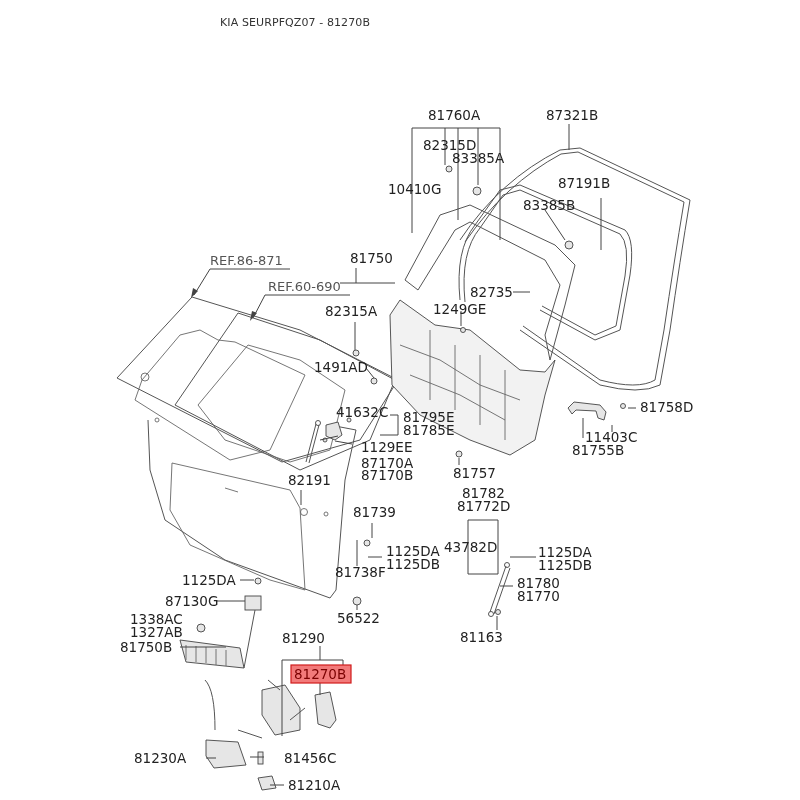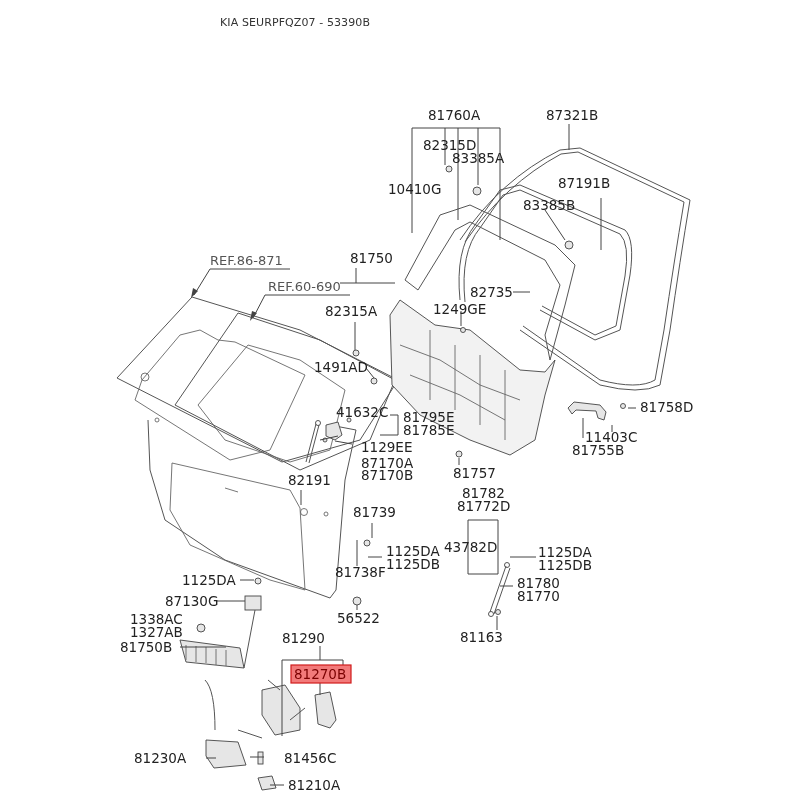--- a/index.html
+++ b/index.html
@@ -12,21 +12,21 @@
   .lead { stroke:#444; stroke-width:1; fill:none; }
   .part { stroke:#555; stroke-width:1; fill:none; }
   .part2 { stroke:#666; stroke-width:0.9; fill:none; }
   .fillpart { stroke:#444; stroke-width:0.9; fill:#e6e6e6; }
   .hl-box { fill:#f27a7a; stroke:#d01c1c; stroke-width:1.2; }
   .hl-text { font-family:"DejaVu Sans", sans-serif; font-size:13.5px; fill:#7a0000; }
 </style>
 </head>
 <body>
 
-<div id="header">KIA SEURPFQZ07 - 53390B</div>
+<div id="header">KIA SEURPFQZ07 - 81270B</div>
 
 <svg id="diagram" viewBox="0 0 800 800">
 
   <g>
     <path class="part" d="M117,378 L192,297 L300,330 L398,380 L360,440 L282,462 Z"></path>
     <path class="part2" d="M142,380 L180,335 L200,330 L218,340 L235,342 L305,375 L270,450 L230,460 L135,400 Z"></path>
     <circle class="part2" cx="145" cy="377" r="4"></circle>
   </g>
   <g>
     <path class="part" d="M175,405 L238,313 L320,340 L395,380 L370,440 L300,470 Z"></path>

